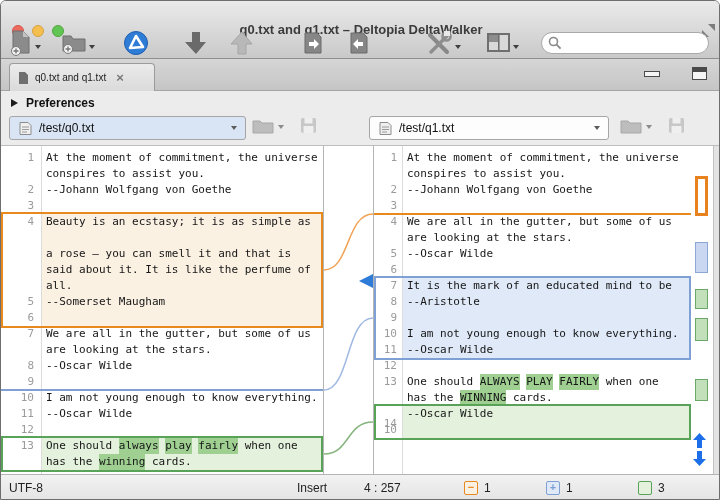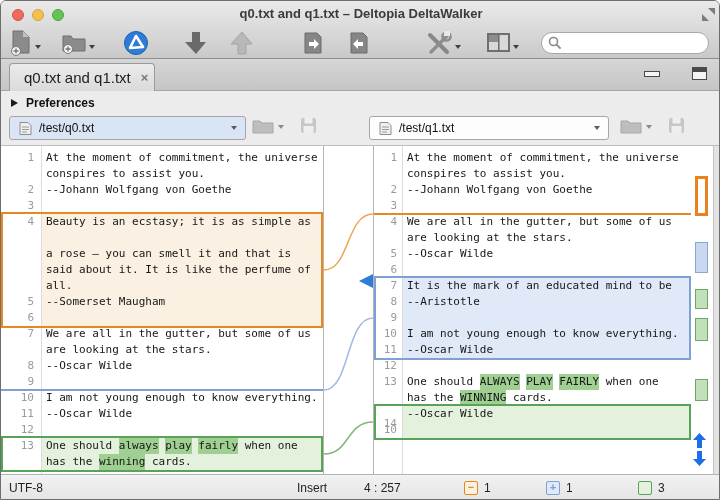--- a/index.html
+++ b/index.html
@@ -3,21 +3,21 @@
 <meta charset="utf-8">
 <style>
   * { box-sizing: border-box; margin:0; padding:0; }
   html,body { width:720px; height:500px; overflow:hidden; }
   body { font-family:"Liberation Sans",sans-serif; background:#fff; position:relative; }
   #win { position:absolute; inset:0; border:1px solid #6e6e6e; border-radius:6px 6px 0 0; overflow:hidden; background:#fff; }
 
   
   #header { position:absolute; left:0; top:0; width:720px; height:58px;
     background:linear-gradient(#eaeaea,#c9c9c9); border-bottom:1px solid #8f8f8f; }
-  #titlebar { position:absolute; left:0; top:0; width:100%; height:26px; }
+  #titlebar { position:absolute; left:0; top:16px; width:100%; height:26px; }
   .tl { position:absolute; top:8px; width:12px; height:12px; border-radius:50%; }
   #tl-close { left:11px; background:#ed6a5e; border:1px solid #d5544a; }
   #tl-min { left:31px; background:#f5bf4f; border:1px solid #d6a243; }
   #tl-max { left:51px; background:#61c554; border:1px solid #52a63e; }
   #title { position:absolute; left:0; right:0; top:0; text-align:center; line-height:26px;
     font-size:13px; font-weight:bold; color:#3b3b3b; }
   #expand { position:absolute; right:6px; top:7px; width:13px; height:13px; }
 
   #toolbar { position:absolute; left:0; top:26px; width:100%; height:32px; }
   .tbtn { position:absolute; top:1px; height:30px; display:flex; align-items:center; gap:2px; }
@@ -26,21 +26,21 @@
   #tb-search input { width:100%; height:100%; border:1px solid #a9a9a9; border-radius:11px;
     background:#fff; padding:0 8px 0 24px; font-size:12px; outline:none; }
   #tb-search svg { position:absolute; left:7px; top:4px; }
 
   
   #tabbar { position:absolute; left:0; top:58px; width:720px; height:32px;
     background:linear-gradient(#d6d6d6,#c5c5c5); border-bottom:1px solid #a5a5a5; }
   #tab { position:absolute; left:8px; top:4px; width:146px; height:28px;
     background:linear-gradient(#ebebeb,#dadada); border:1px solid #9b9b9b; border-bottom:none;
     border-radius:4px 4px 0 0; display:flex; align-items:center; padding:0 8px; gap:6px; }
-  #tab-label { font-size:15px; color:#222; white-space:nowrap; }
+  #tab-label { font-size:10px; color:#222; white-space:nowrap; }
   #tab-close { font-size:13px; color:#787878; font-weight:bold; margin-left:4px; line-height:10px; }
   #pane-min { position:absolute; right:61px; top:12px; width:16px; height:6px; border:1px solid #4a4a4a; background:#f5f5f5; }
   #pane-max { position:absolute; right:14px; top:8px; width:15px; height:13px; border:1px solid #4a4a4a; background:#f5f5f5; }
   #pane-max::before { content:""; position:absolute; left:0; top:0; right:0; height:4px; background:#4a4a4a; }
 
   
   #subhead { position:absolute; left:0; top:90px; width:720px; height:55px; background:#ececec; border-bottom:1px solid #bdbdbd; }
   #prefs { position:absolute; left:10px; top:5px; display:flex; align-items:center; gap:8px; }
   #prefs-tri { width:0; height:0; border-left:7px solid #1c1c1c; border-top:4.5px solid transparent; border-bottom:4.5px solid transparent; }
   #prefs-label { font-size:12px; font-weight:bold; color:#111; }

